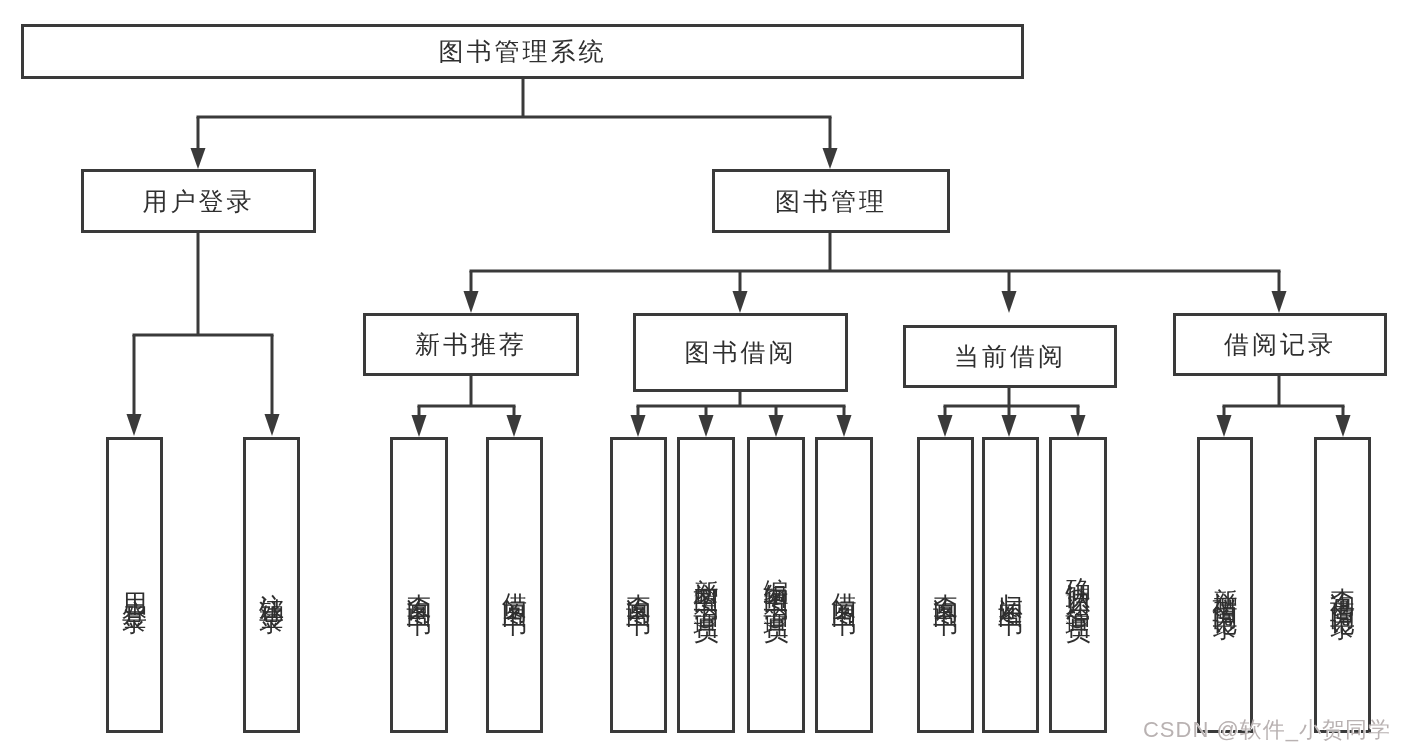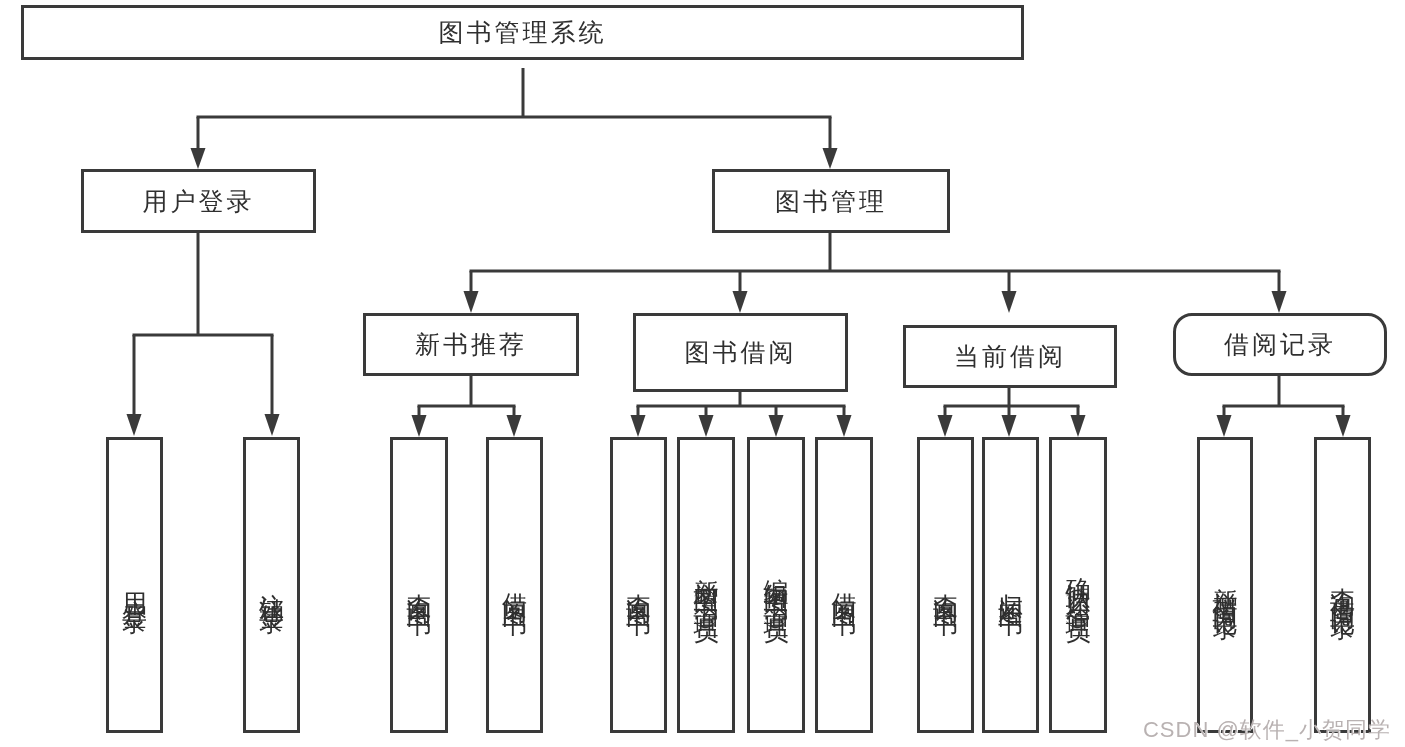--- a/index.html
+++ b/index.html
@@ -109,41 +109,41 @@
       <polygon points="768.5,415 783.5,415 776,437"></polygon>
       <polygon points="836.5,415 851.5,415 844,437"></polygon>
       <polygon points="937.5,415 952.5,415 945,437"></polygon>
       <polygon points="1001.5,415 1016.5,415 1009,437"></polygon>
       <polygon points="1070.5,415 1085.5,415 1078,437"></polygon>
       <polygon points="1216.5,415 1231.5,415 1224,437"></polygon>
       <polygon points="1335.5,415 1350.5,415 1343,437"></polygon>
     </g>
   </svg>
 
-  <div class="hbox" style="left:21px;top:5px;width:1003px;height:55px;">
+  <div class="hbox" style="left:21px;top:24px;width:1003px;height:55px;">
     <span>图书管理系统</span>
   </div>
 
   <div class="hbox" style="left:81px;top:169px;width:235px;height:64px;">
     <span>用户登录</span>
   </div>
   <div class="hbox" style="left:712px;top:169px;width:238px;height:64px;">
     <span>图书管理</span>
   </div>
 
   <div class="hbox" style="left:363px;top:313px;width:216px;height:63px;">
     <span>新书推荐</span>
   </div>
   <div class="hbox" style="left:633px;top:313px;width:215px;height:79px;">
     <span>图书借阅</span>
   </div>
   <div class="hbox" style="left:903px;top:325px;width:214px;height:63px;">
     <span>当前借阅</span>
   </div>
-  <div class="hbox" style="left:1173px;top:313px;width:214px;height:63px;border-radius:19px;">
+  <div class="hbox" style="left:1173px;top:313px;width:214px;height:63px;">
     <span>借阅记录</span>
   </div>
 
   <div class="vbox" style="left:106px;top:437px;width:57px;height:296px;">
     <span>用户登录</span>
   </div>
   <div class="vbox" style="left:243px;top:437px;width:57px;height:296px;">
     <span>注销登录</span>
   </div>
 

